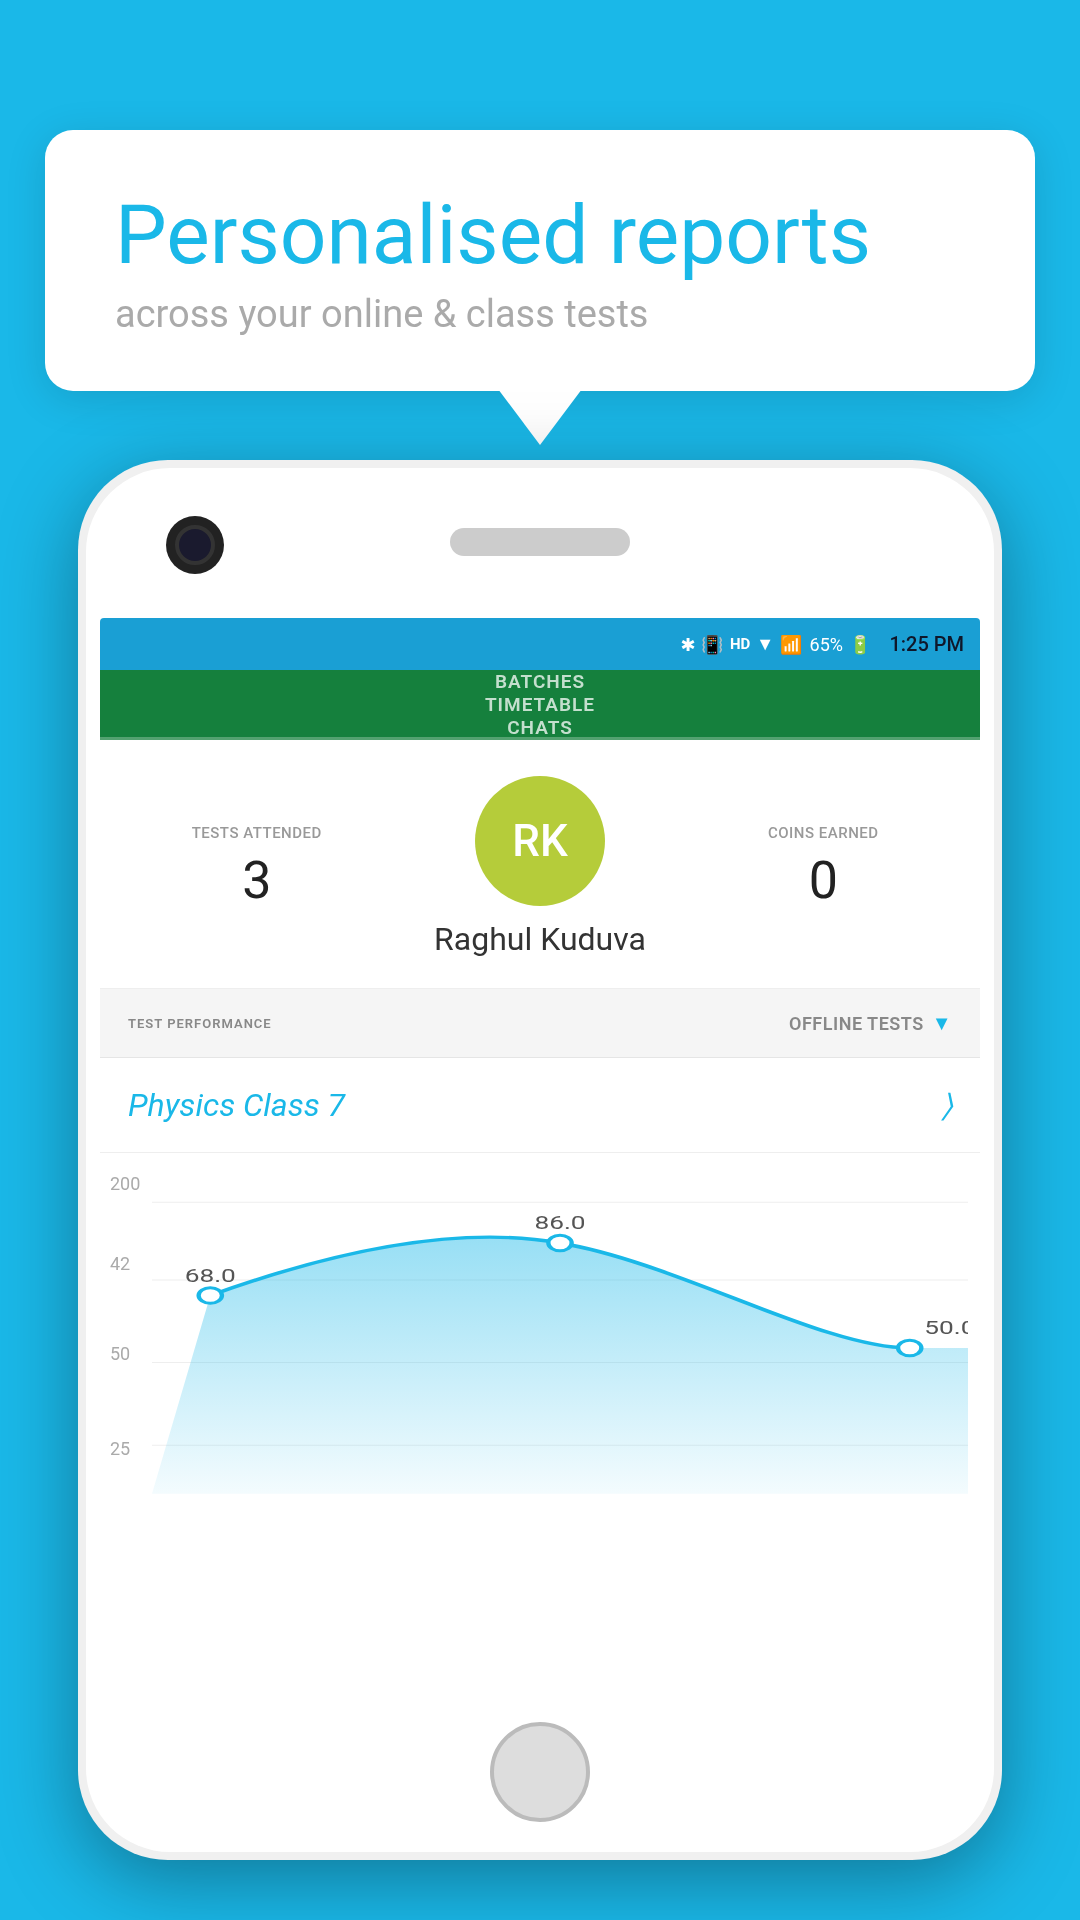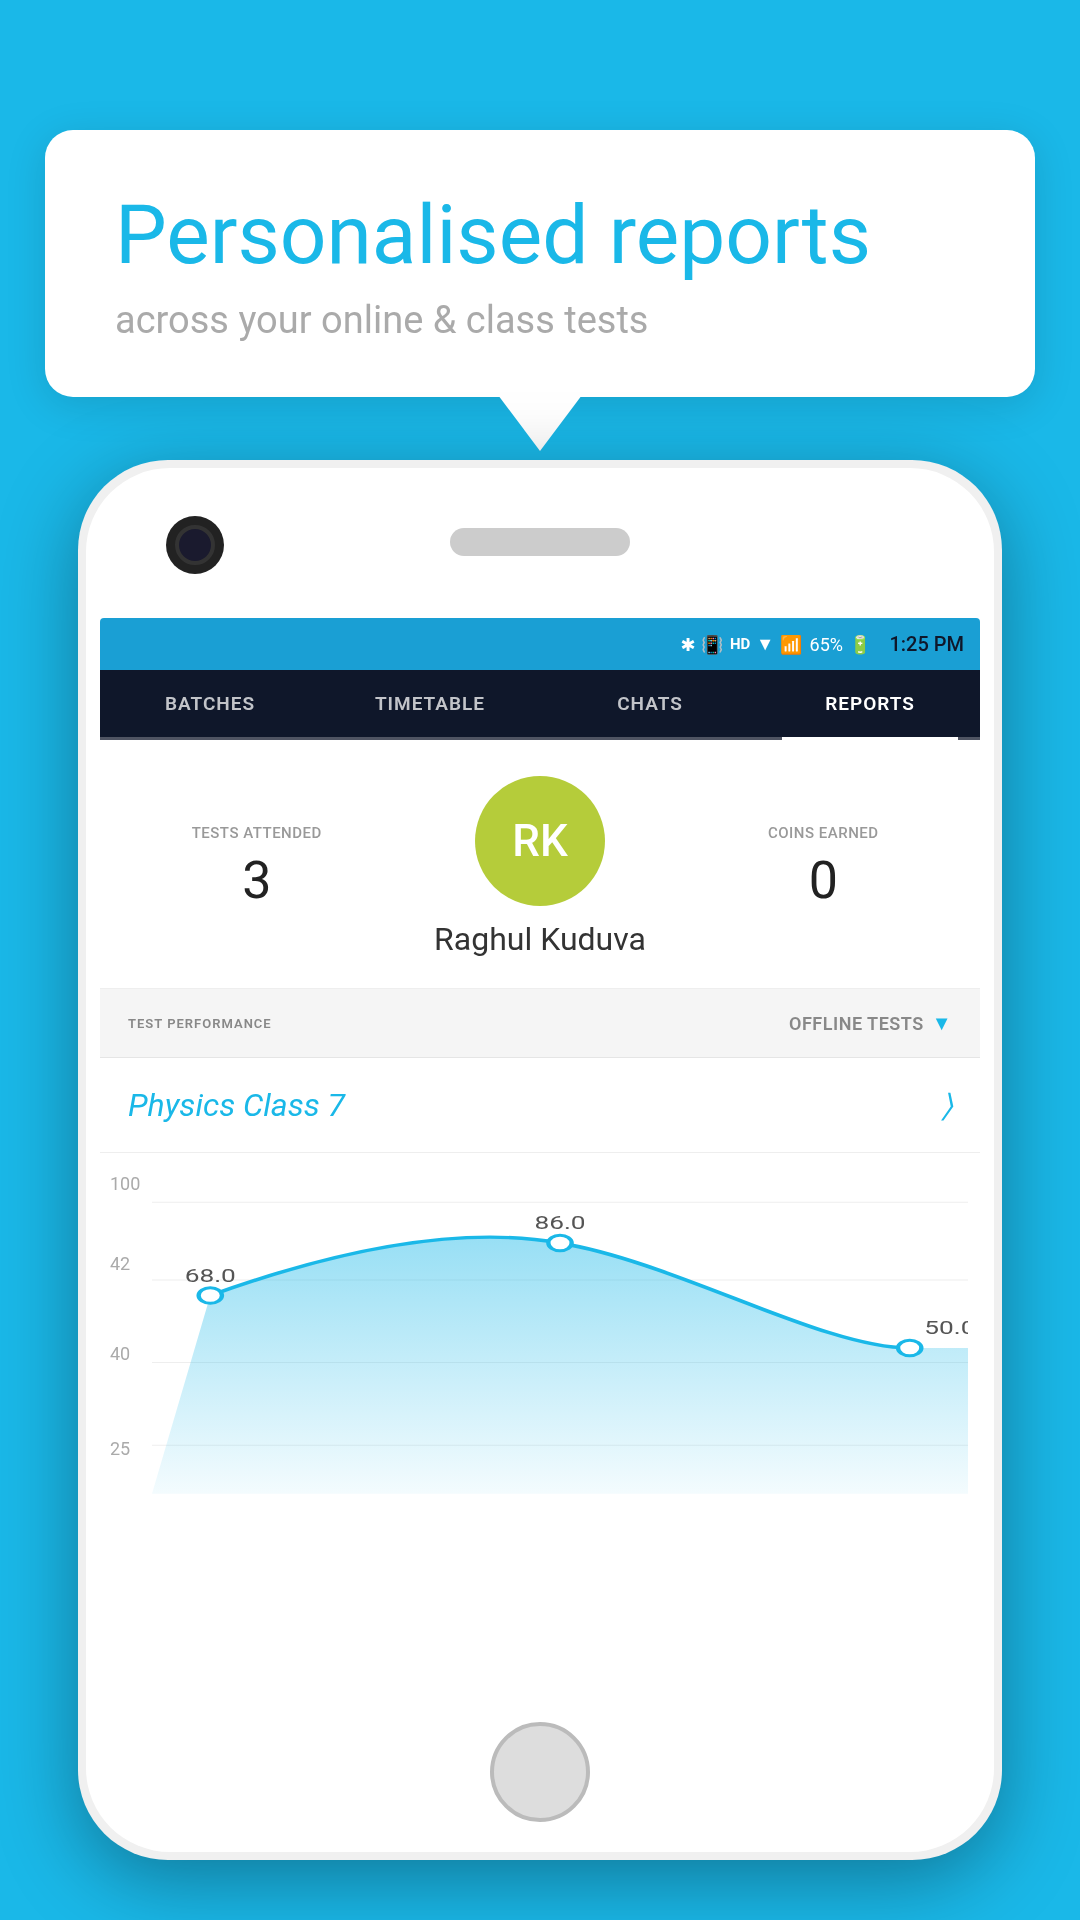--- a/index.html
+++ b/index.html
@@ -36,21 +36,21 @@
       border-left: 42px solid transparent;
       border-right: 42px solid transparent;
       border-top: 56px solid white;
     }
 
     .card-title {
       font-size: 82px;
       font-weight: 400;
       color: #1ab8e8;
       line-height: 1.1;
-      margin-bottom: 18px;
+      margin-bottom: 12px;
     }
 
     .card-subtitle {
       font-size: 38px;
       color: #aaa;
       font-weight: 400;
     }
 
     
     .phone-shell {
@@ -161,24 +161,25 @@
     }
 
     .status-time {
       color: #0f172a;
       font-size: 20px;
       font-weight: 500;
     }
 
     
     .nav-tabs {
-      background: #0f172a;
+      background: #15803d;
       display: flex;
       height: 70px;
       border-bottom: 3px solid #ffffff44;
+      flex-direction: column;
     }
 
     .nav-tab {
       flex: 1;
       display: flex;
       align-items: center;
       justify-content: center;
       color: rgba(255,255,255,0.75);
       font-size: 19px;
       font-weight: 600;
@@ -409,23 +410,23 @@
         </div>
       </div>
 
       <div class="class-row">
         <div class="class-name">Physics Class 7</div>
         <div class="chevron-right">〉</div>
       </div>
 
       <div class="chart-area">
         
-        <div class="y-axis-label y-100">100</div>
+        <div class="y-axis-label y-100">200</div>
         <div class="y-axis-label y-75">42</div>
-        <div class="y-axis-label y-50">40</div>
+        <div class="y-axis-label y-50">50</div>
         <div class="y-axis-label y-25">25</div>
 
         
         <svg class="chart-svg" viewBox="0 0 560 360" preserveAspectRatio="none">
           <defs>
             <linearGradient id="chartGrad" x1="0" y1="0" x2="0" y2="1">
               <stop offset="0%" stop-color="#1ab8e8" stop-opacity="0.45"></stop>
               <stop offset="100%" stop-color="#1ab8e8" stop-opacity="0.05"></stop>
             </linearGradient>
           </defs>

